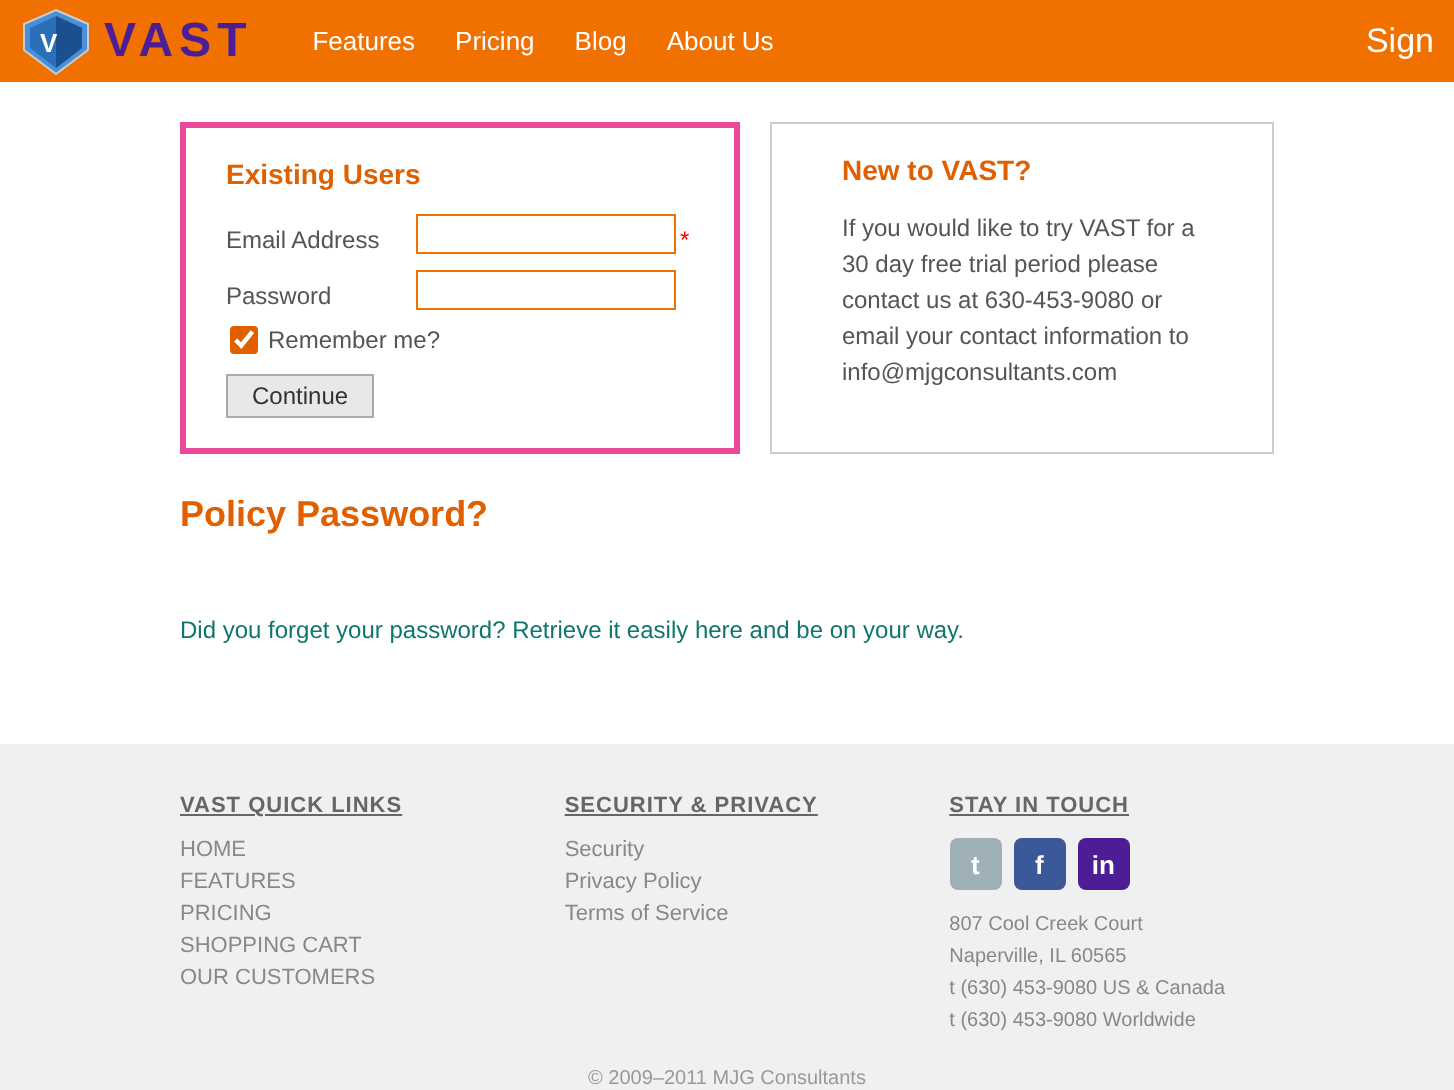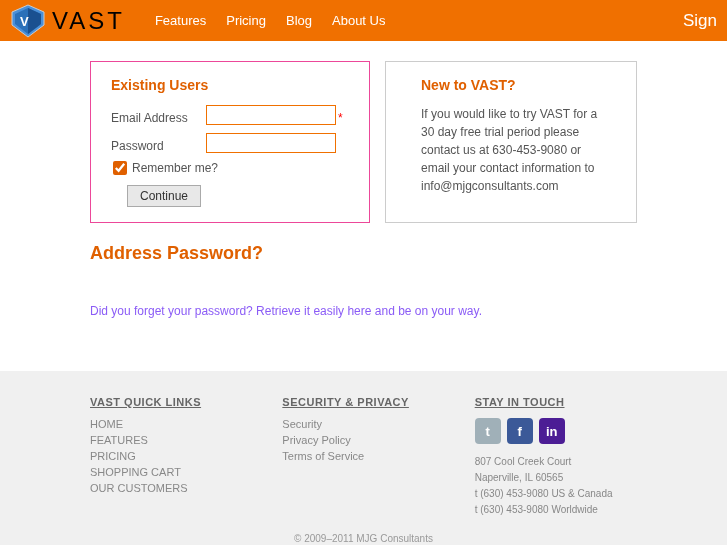--- a/index.html
+++ b/index.html
@@ -18,22 +18,22 @@
       align-items: center;
       margin-right: 30px;
     }
     #logo-shield {
       width: 36px;
       height: 36px;
       margin-right: 6px;
     }
     #logo-text {
       font-size: 24px;
-      font-weight: normal;
-      color: #000000;
+      font-weight: bold;
+      color: #4c1d95;
       letter-spacing: 3px;
     }
     #nav {
       display: flex;
       align-items: center;
       flex: 1;
       gap: 20px;
     }
     .nav-item {
       color: #fff;
@@ -54,21 +54,21 @@
       padding: 20px 90px;
       min-height: 300px;
     }
     #content-row {
       display: flex;
       gap: 15px;
     }
 
     
     #existing-users-box {
-      border: 1px solid #ec4899;
+      border: 3px solid #ec4899;
       padding: 15px 20px;
       width: 280px;
       flex-shrink: 0;
     }
     .box-title {
       font-size: 14px;
       font-weight: bold;
       color: #e06000;
       margin-bottom: 12px;
     }
@@ -111,21 +111,20 @@
       font-size: 12px;
       color: #555;
     }
     #continue-btn {
       background: #e8e8e8;
       border: 1px solid #aaa;
       padding: 3px 12px;
       font-size: 12px;
       cursor: pointer;
       color: #333;
-      margin-left: 16px;
     }
 
     
     #new-to-vast-box {
       border: 1px solid #ccc;
       padding: 15px 35px;
       flex: 1;
     }
     #new-to-vast-box p {
       font-size: 12px;
@@ -138,21 +137,21 @@
       margin-top: 20px;
     }
     #forget-password h3 {
       font-size: 18px;
       font-weight: bold;
       color: #e06000;
       margin-bottom: 6px;
     }
     #forget-password p {
       font-size: 12px;
-      color: #8b5cf6;
+      color: #0f766e;
       margin-top: 40px;
     }
 
     
     #footer {
       background: #f0f0f0;
       padding: 25px 90px 20px;
       margin-top: 30px;
     }
     #footer-inner {
@@ -257,21 +256,21 @@
     </div>
 
     <div id="new-to-vast-box">
       <div class="box-title">New to VAST?</div>
       <p>If you would like to try VAST for a 30 day free trial period please contact us at 630-453-9080 or email your contact information to info@mjgconsultants.com</p>
     </div>
 
   </div>
 
   <div id="forget-password">
-    <h3>Address Password?</h3>
+    <h3>Policy Password?</h3>
     <p>Did you forget your password? Retrieve it easily here and be on your way.</p>
   </div>
 </div>
 
 <div id="footer">
   <div id="footer-inner">
 
     <div class="footer-col">
       <div class="footer-col-title">VAST QUICK LINKS</div>
       <a class="footer-link">HOME</a>

